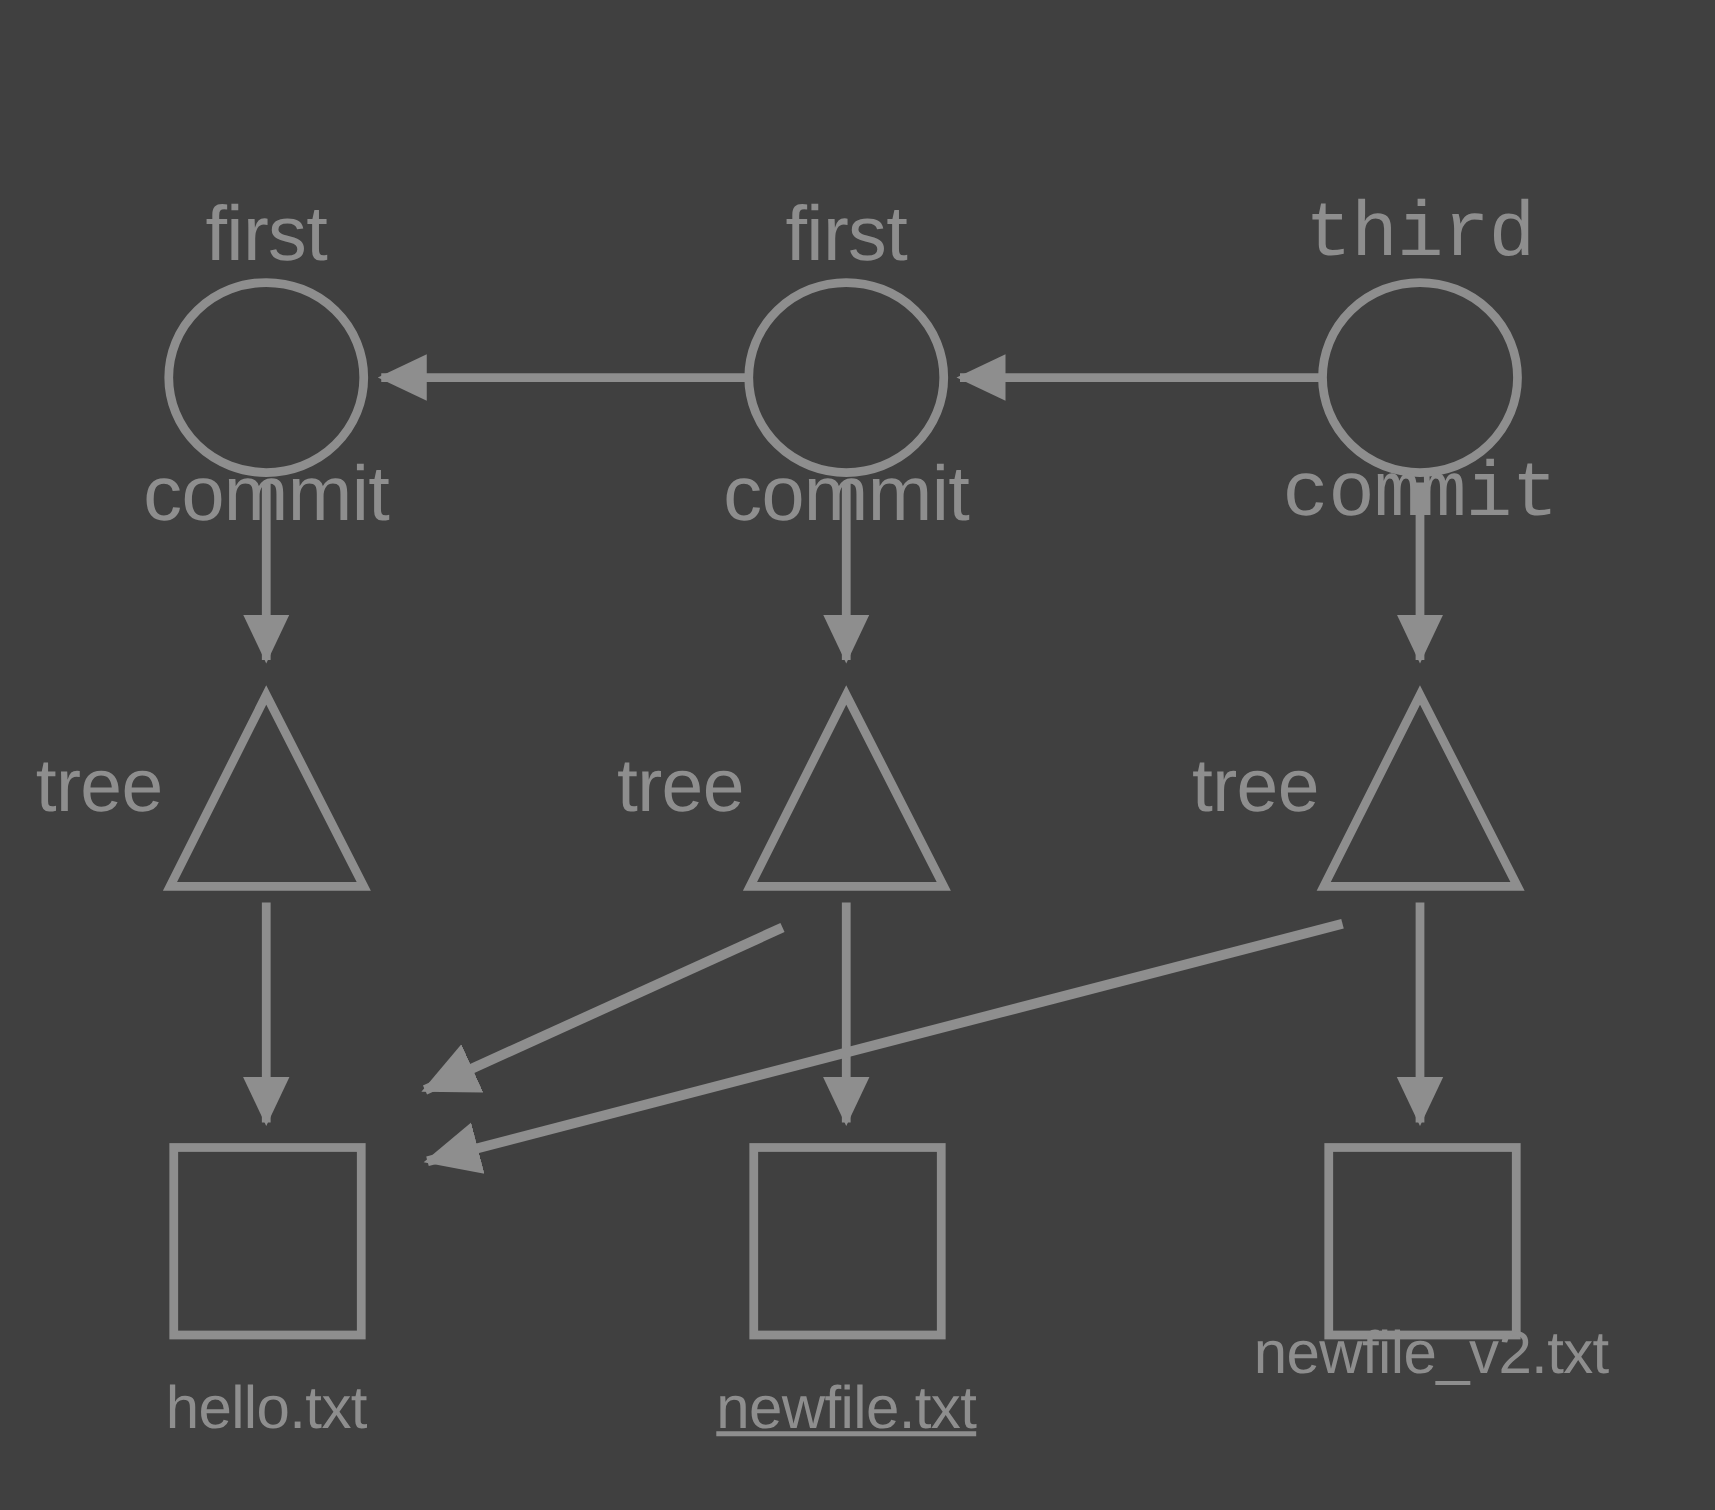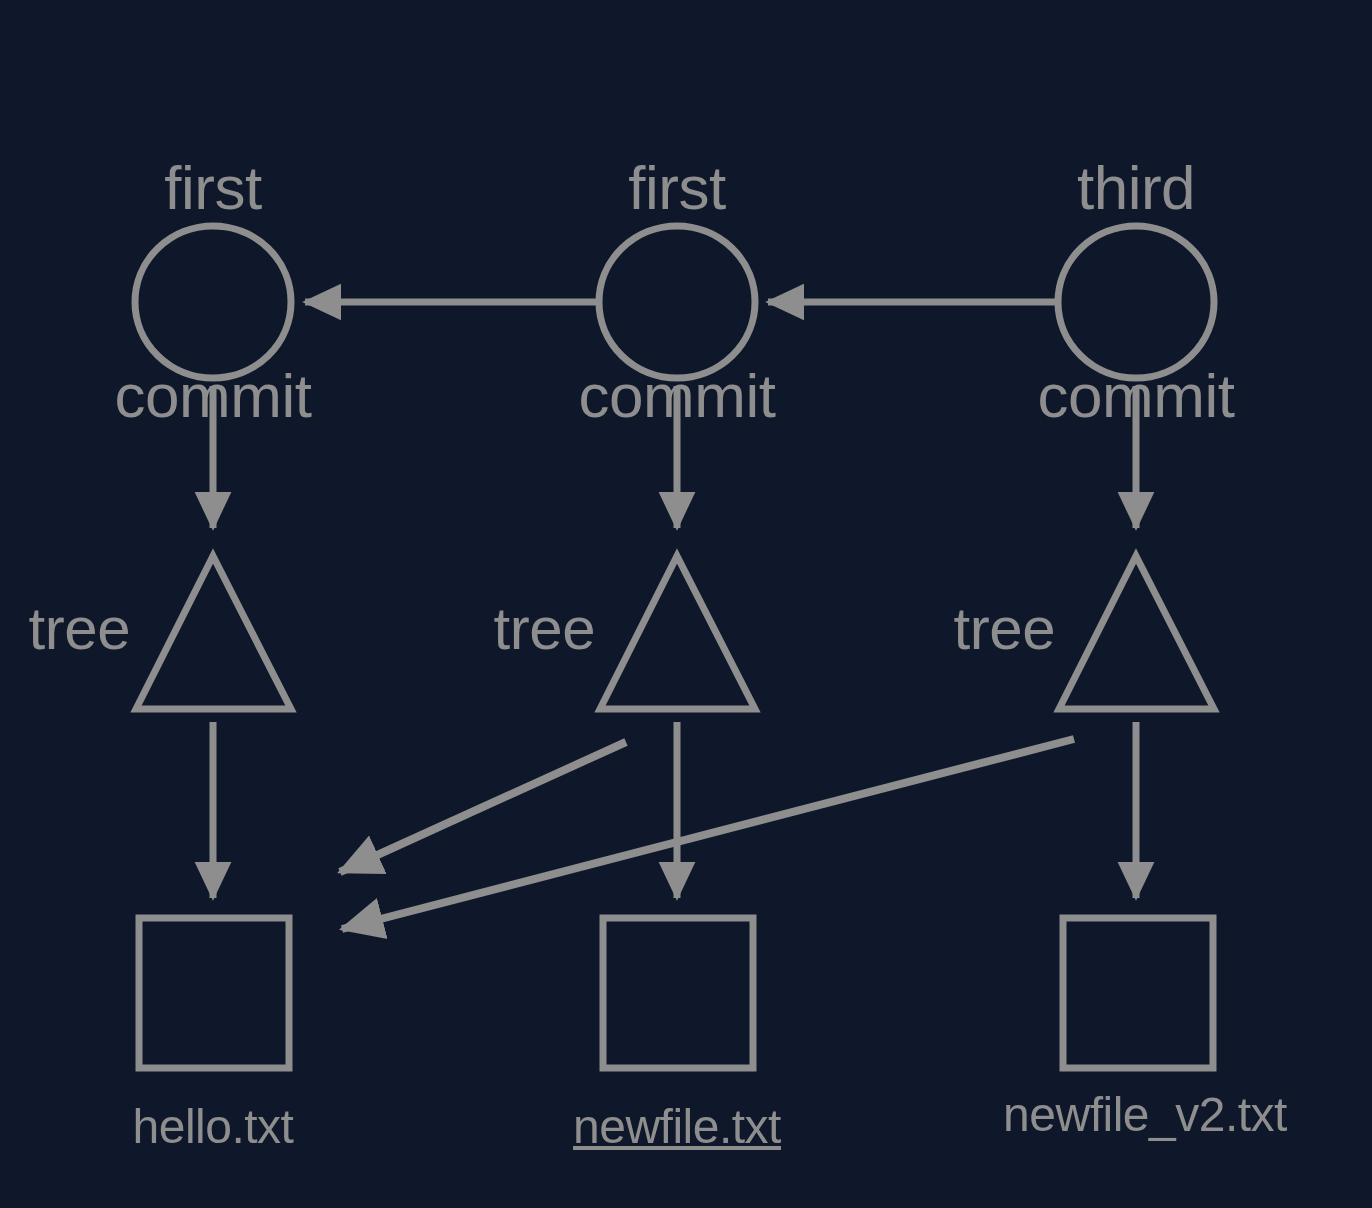--- a/index.html
+++ b/index.html
@@ -4,21 +4,21 @@
 <style>
   html, body {
     margin: 0;
     padding: 0;
     background: #ffffff;
   }
   #diagram-root {
     position: relative;
     width: 1372px;
     height: 1208px;
-    background: #0f172a;
+    background: #404040;
     font-family: "Liberation Sans", sans-serif;
     overflow: hidden;
   }
   #diagram-svg {
     position: absolute;
     top: 0;
     left: 0;
     width: 1372px;
     height: 1208px;
     display: block;
@@ -90,26 +90,26 @@
   <div class="node-label commit-label" style="left:53px; top:14px;">
     <div>first</div>
     <div>commit</div>
   </div>
 
   <div class="node-label commit-label" style="left:517px; top:14px;">
     <div>first</div>
     <div>commit</div>
   </div>
 
-  <div class="node-label commit-label" style="left:976px; top:14px;">
+  <div class="node-label commit-label" style="left:976px; top:14px;font-family:Liberation Mono, monospace;">
     <div>third</div>
     <div>commit</div>
   </div>
 
   <div class="node-label tree-label" style="left:-120px; top:595px; width:250px;">tree</div>
   <div class="node-label tree-label" style="left:345px; top:595px; width:250px;">tree</div>
   <div class="node-label tree-label" style="left:805px; top:595px; width:250px;">tree</div>
 
   <div class="node-label blob-label" style="left:53px; top:1100px; width:320px;">hello.txt</div>
   <div class="node-label blob-label" style="left:517px; top:1100px; width:320px;text-decoration:underline;">newfile.txt</div>
-  <div class="node-label blob-label" style="left:925px; top:1088px; width:440px;">newfile_v2.txt</div>
+  <div class="node-label blob-label" style="left:925px; top:1056px; width:440px;">newfile_v2.txt</div>
 
 </div>
 
 </body></html>

